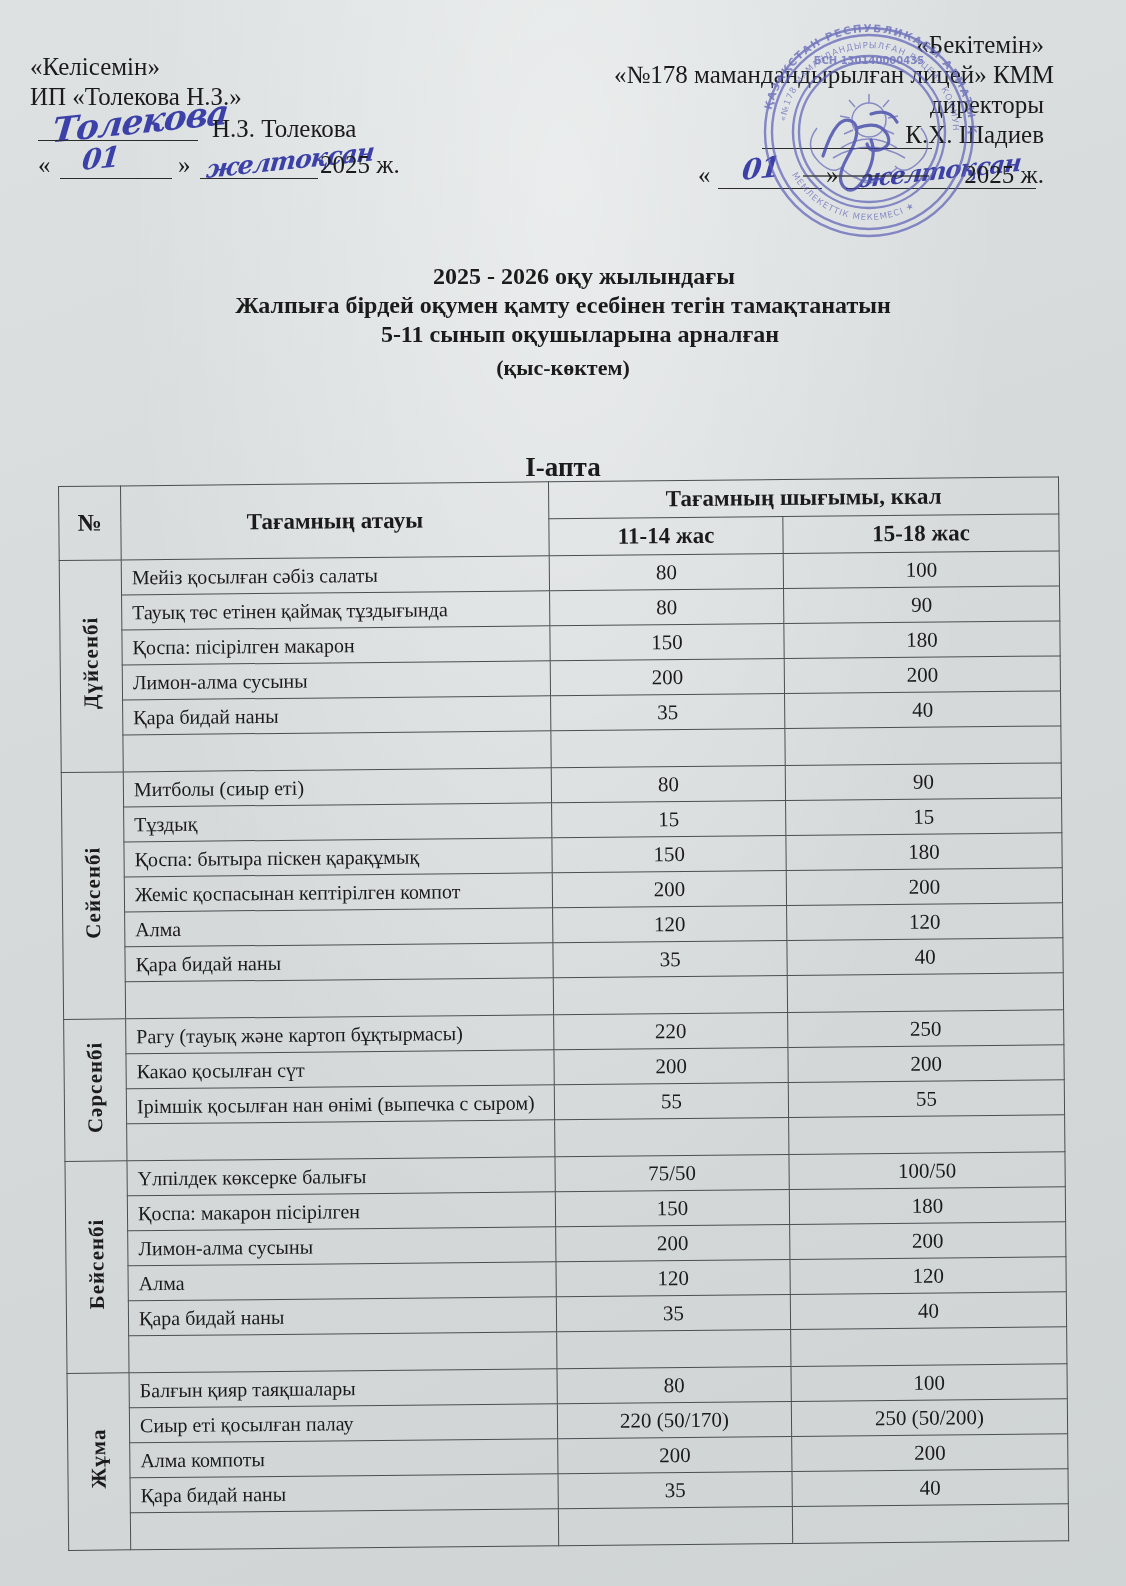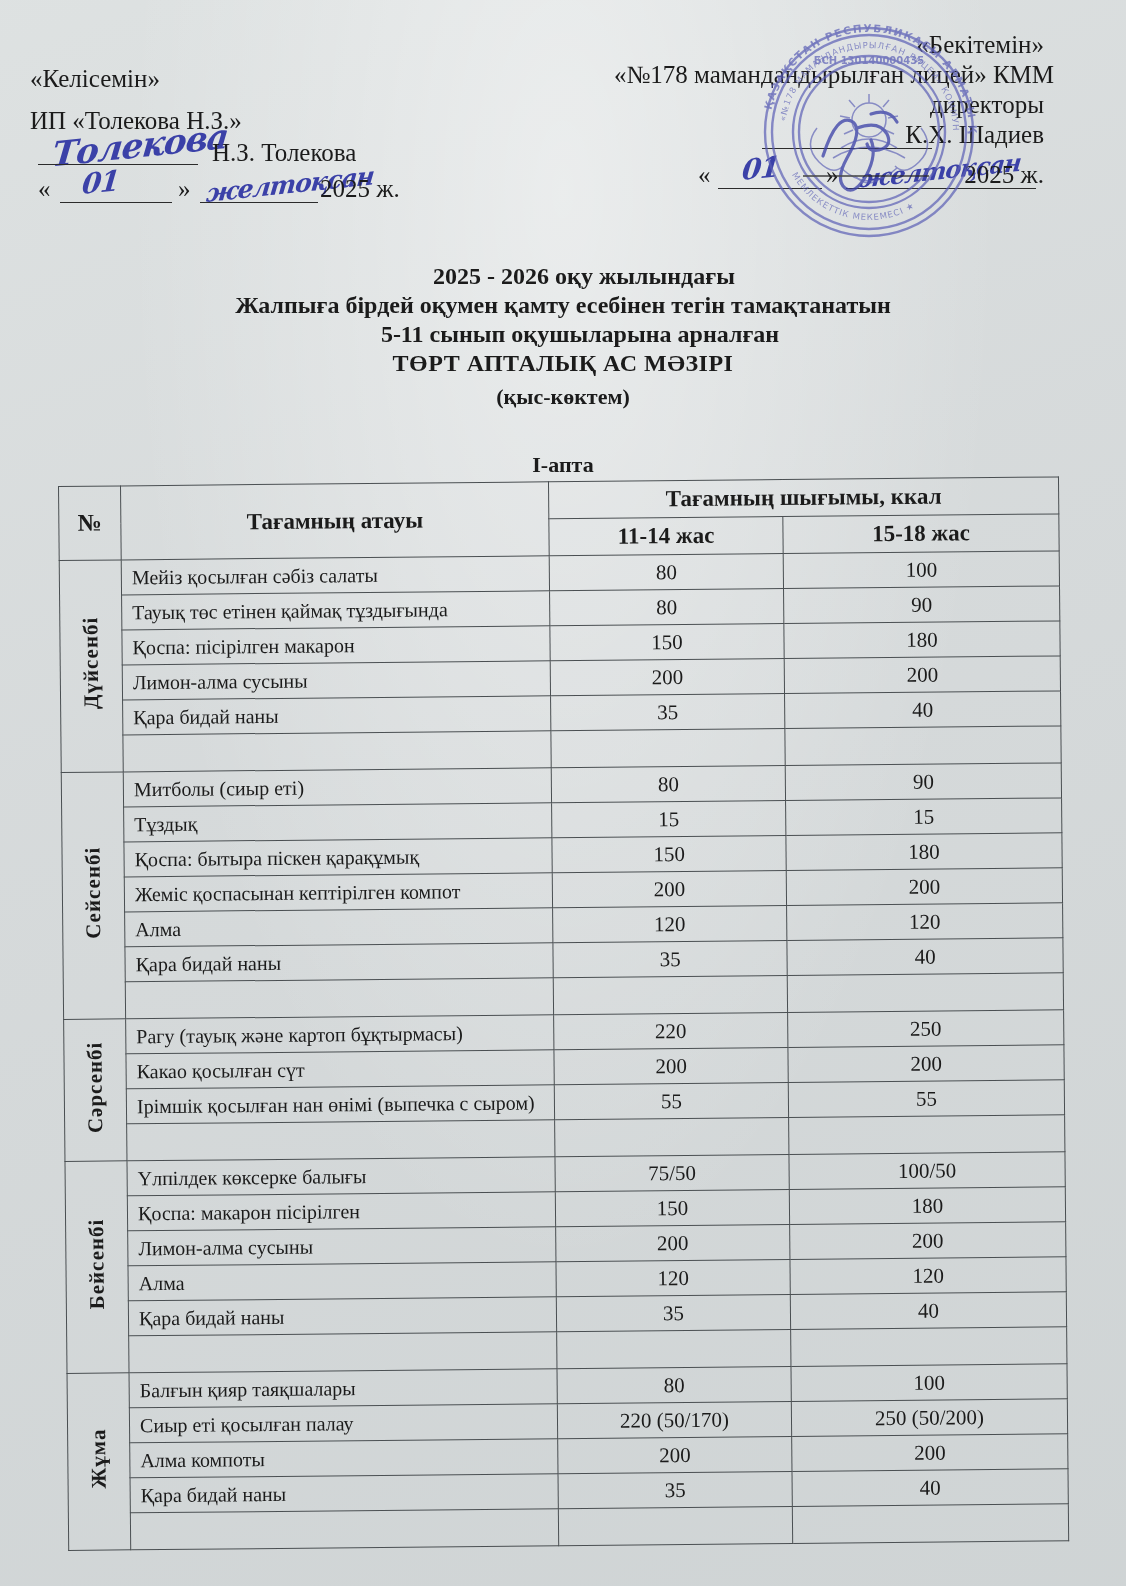--- a/index.html
+++ b/index.html
@@ -18,21 +18,21 @@
       radial-gradient(ellipse at 50% 12%, rgba(255,255,255,.45), rgba(255,255,255,0) 55%),
       linear-gradient(160deg, rgba(222,226,226,.9) 0%, rgba(214,218,219,.85) 40%, rgba(206,211,212,.9) 100%);
     pointer-events:none;
   }
 
   
   .hdr-left{
     position:absolute;left:30px;top:52px;width:470px;
     font-size:25px;line-height:30px;
   }
-  .hdr-left .ln{white-space:nowrap;margin-top:12px;}
+  .hdr-left .ln{white-space:nowrap;}
   .sig-row{position:relative;height:34px;margin-top:2px;}
   .sig-line{
     position:absolute;left:8px;top:26px;width:160px;height:0;
     border-bottom:1.6px solid #2b2b2b;
   }
   .sig-name{position:absolute;left:182px;top:0px;font-size:25px;font-family:Liberation Serif, serif;}
   .date-row{position:relative;height:34px;font-size:25px;}
   .date-row .q1{position:absolute;left:8px;top:2px;}
   .date-row .q2{position:absolute;left:148px;top:2px;}
   .date-row .yr{position:absolute;left:290px;top:2px;}
@@ -74,21 +74,21 @@
     position:absolute;left:0;top:262px;width:1126px;text-align:center;
     font-weight:bold;line-height:29px;
   }
   .t1{font-size:24px;padding-left:42px;}
   .t2{font-size:24px;}
   .t3{font-size:24px;padding-left:34px;}
   .t4{font-size:24px;letter-spacing:.5px;}
   .t5{font-size:22px;font-weight:bold;margin-top:4px;}
   .week{
     position:absolute;left:0;top:452px;width:1126px;text-align:center;
-    font-size:22px;font-weight:bold;
+    font-size:27px;font-weight:bold;
   }
 
   
   .tbl-wrap{
     position:absolute;left:58px;top:486px;width:1000px;
     transform:rotate(-0.55deg);
     transform-origin:0 0;
   }
   table{
     border-collapse:collapse;width:1000px;
@@ -218,21 +218,20 @@
       <path d="M126,106 q18,-6 26,8"></path>
     </g>
     <line x1="58" y1="168" x2="184" y2="168" stroke="#2b2b2b" stroke-width="1.8" opacity=".8"></line>
   </svg>
 </div>
 
 <div class="title-block">
   <div class="t1">2025 - 2026 оқу жылындағы</div>
   <div class="t2">Жалпыға бірдей оқумен қамту есебінен тегін тамақтанатын</div>
   <div class="t3">5-11 сынып оқушыларына арналған</div>
-  <div class="t4">ТӨРТ АПТАЛЫҚ АС МӘЗІРІ</div>
   <div class="t5">(қыс-көктем)</div>
 </div>
 
 <div class="week">I-апта</div>
 
 <div class="tbl-wrap">
   <table>
     <colgroup>
       <col class="c-no">
         <col class="c-name">

